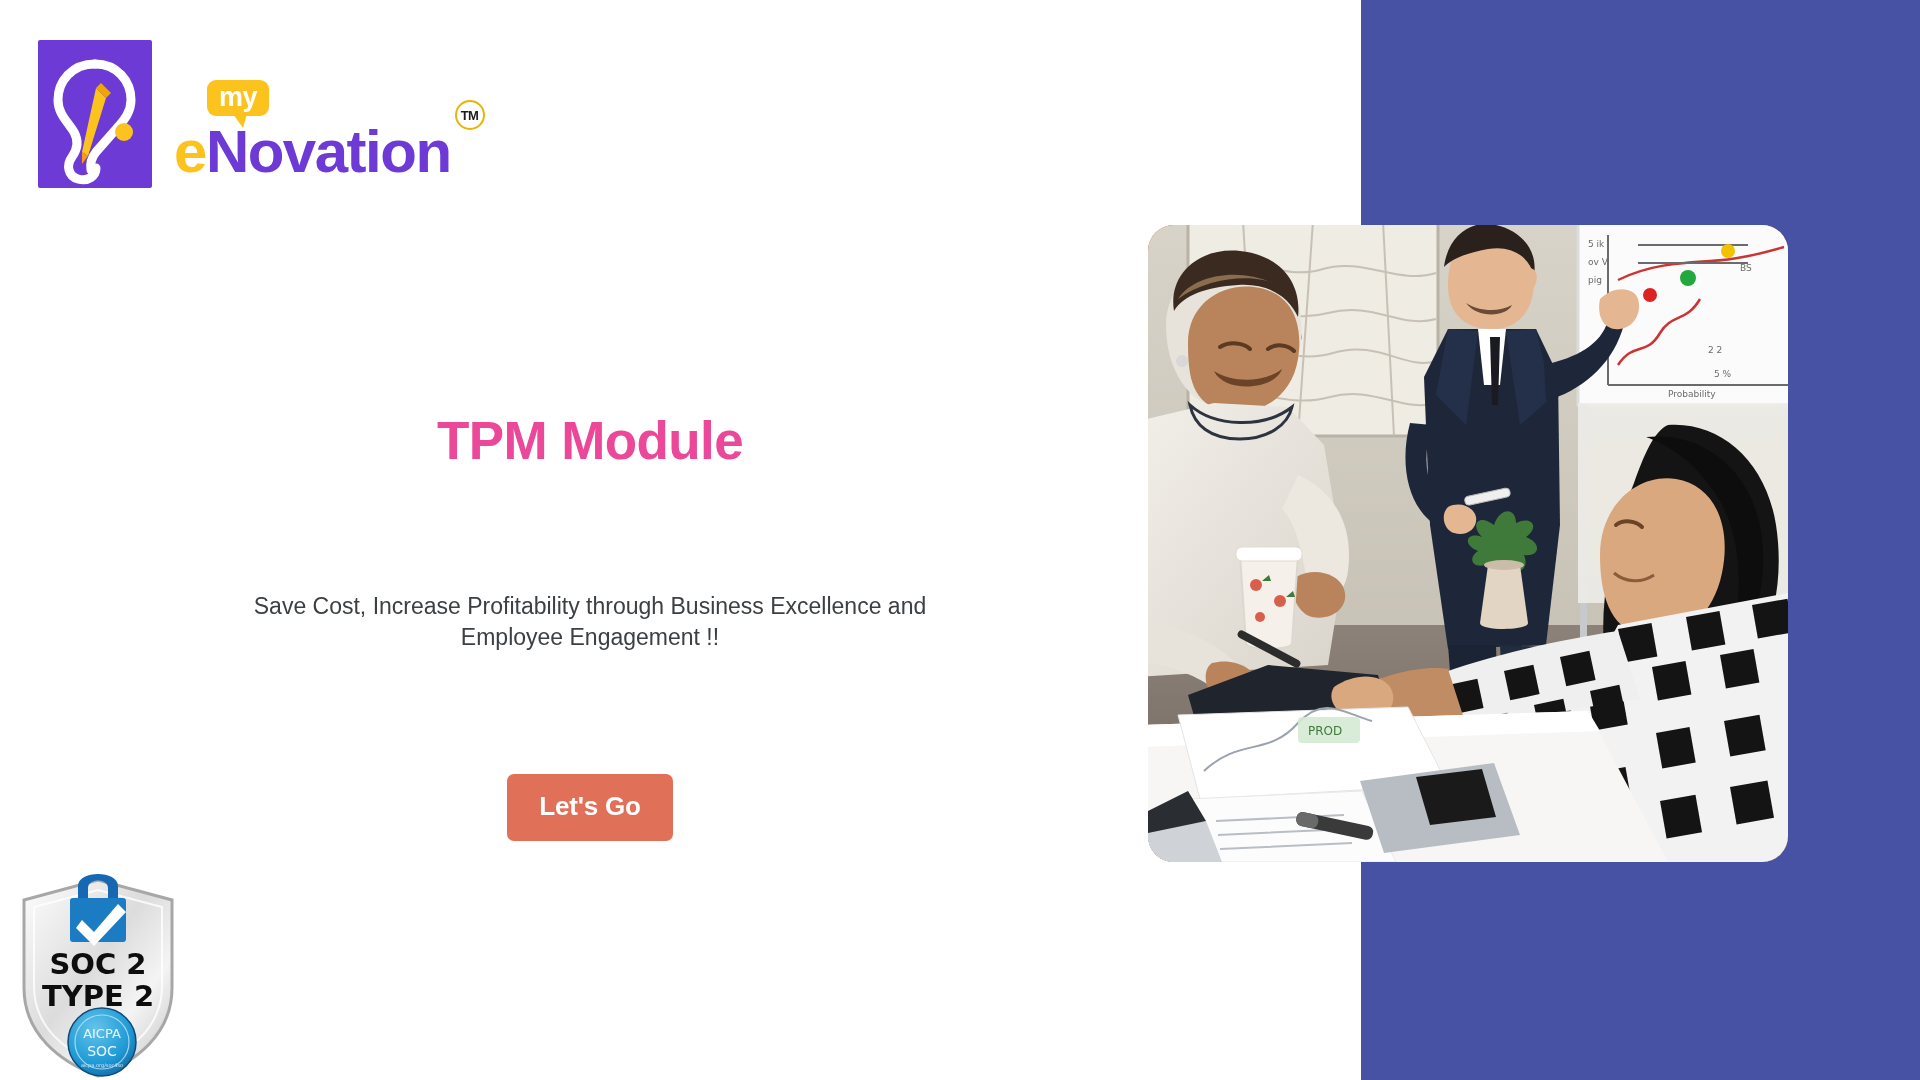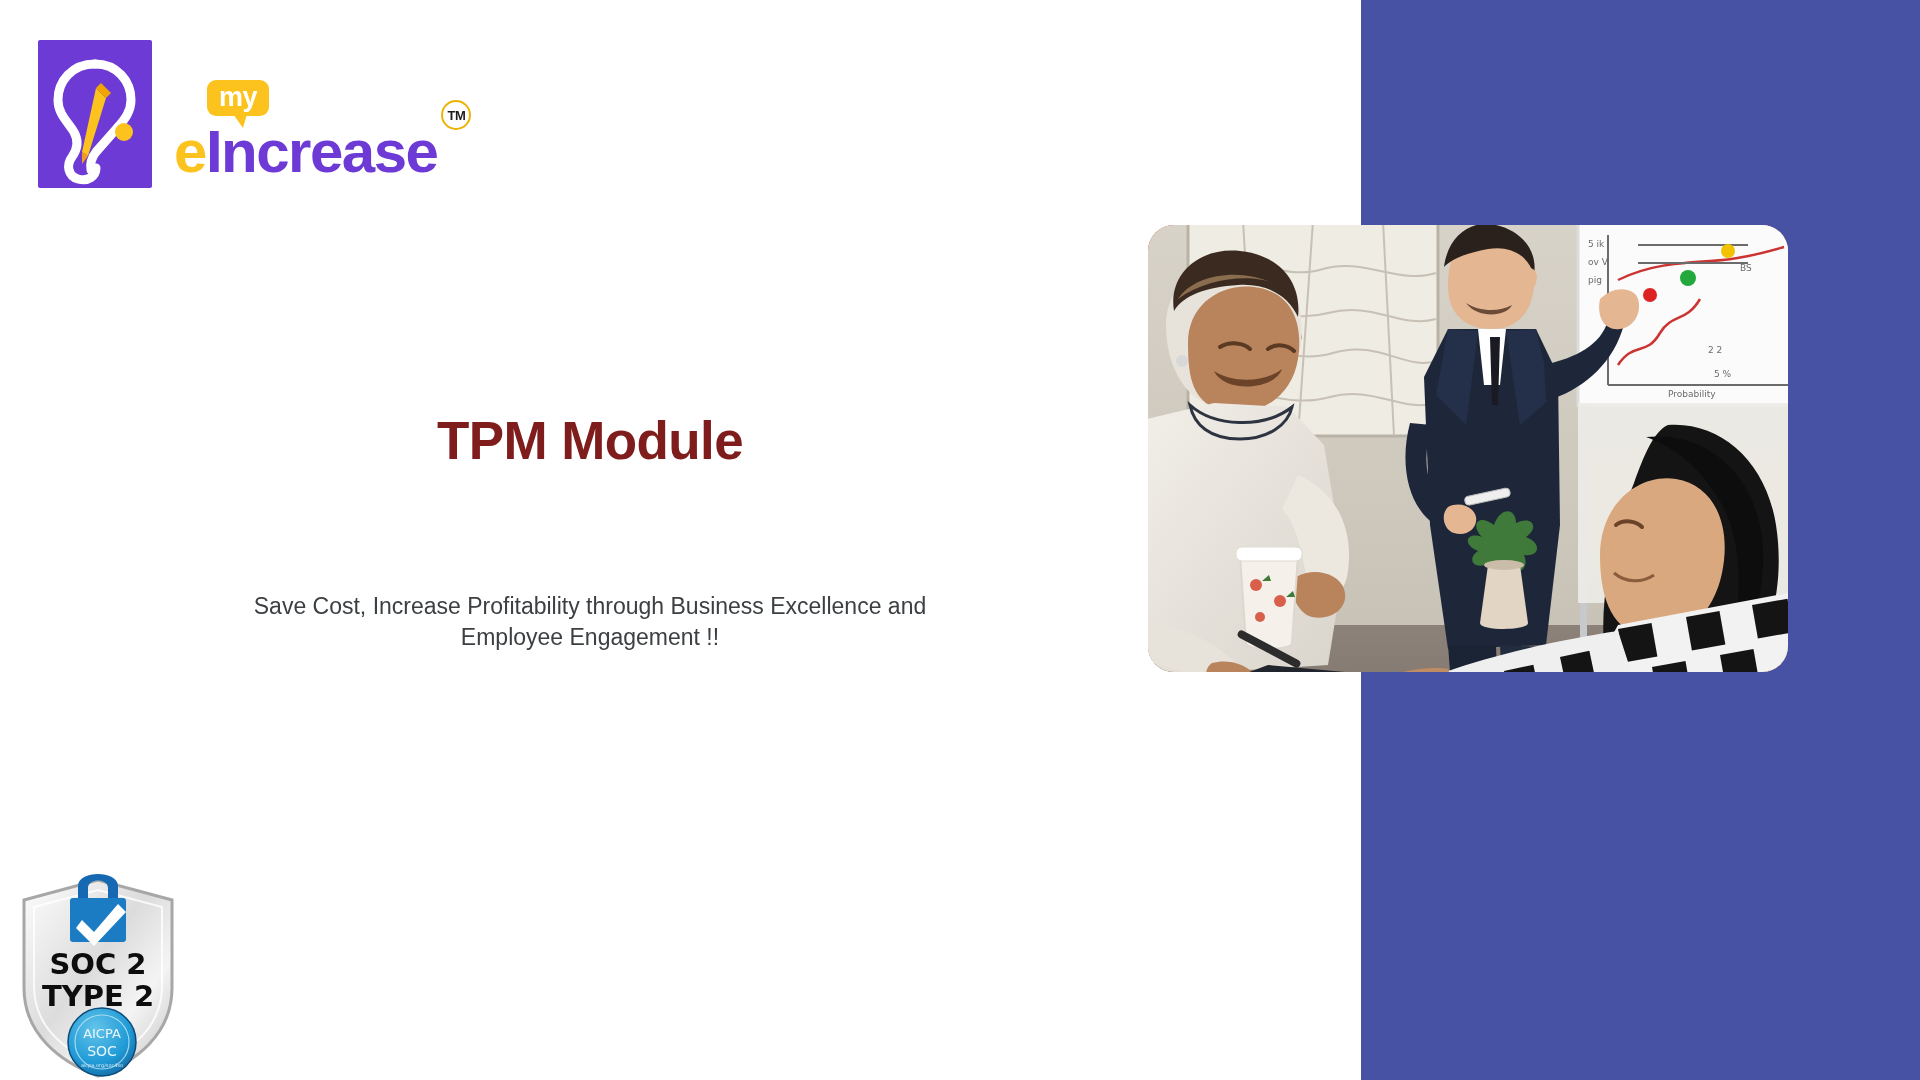--- a/index.html
+++ b/index.html
@@ -48,38 +48,38 @@
     width:30px; height:30px; border:2px solid #eab308; border-radius:50%;
     color:#1b1b1b; font-size:13px; font-weight:700;
     display:flex; align-items:center; justify-content:center; letter-spacing:-0.5px;
   }
 
   
   .hero{
     position:absolute; left:210px; top:300px; width:760px; text-align:center;
   }
   .hero-title{
-    color:#7f1d1d; font-size:53px; font-weight:800; letter-spacing:-0.6px;
+    color:#ec4899; font-size:53px; font-weight:800; letter-spacing:-0.6px;
     margin-top:110px;
   }
   .hero-sub{
     color:#3c4043; font-size:23px; line-height:1.33; font-weight:400;
     margin-top:120px; padding:0 6px;
   }
   .cta{
     display:inline-block; margin-top:122px;
     background:#e07057; color:#ffffff; border:none; cursor:pointer;
     font-family:"Liberation Sans", sans-serif;
     font-size:26px; font-weight:600; letter-spacing:-0.2px;
     padding:17px 32px 19px 32px; border-radius:7px;
   }
 
   
   .photo{
-    position:absolute; left:1148px; top:225px; width:640px; height:447px;
+    position:absolute; left:1148px; top:225px; width:640px; height:637px;
     border-radius:26px; overflow:hidden; background:#c2410c;
   }
   .photo svg{ display:block; }
 
   
   .soc{ position:absolute; left:14px; top:862px; width:168px; height:218px; }
   .soc svg{ display:block; }
 </style>
 </head>
 <body>
@@ -97,28 +97,29 @@
         <path d="M80 87 L58 112 C54 117 52 124 53 130" fill="none" stroke="#ffffff" stroke-width="9" stroke-linecap="round"></path>
         <circle cx="86" cy="92" r="9" fill="#fcc31e"></circle>
         <path d="M58 48 L68 58 L50 116 L44 112 Z" fill="#fcc31e"></path>
         <path d="M44 112 L50 116 L44 124 Z" fill="#f59b1c"></path>
         <path d="M58 48 L63 43 L73 53 L68 58 Z" fill="#f0a500"></path>
       </svg>
     </div>
 
     <div class="logo-word">
       <span class="bubble">my</span>
-      <span class="word"><span class="e">e</span><span>Increase</span></span>
+      <span class="word"><span class="e">e</span><span>Novation</span></span>
       <span class="tm">TM</span>
     </div>
   </div>
 
   <div class="hero">
     <h1 class="hero-title">TPM Module</h1>
     <p class="hero-sub">Save Cost, Increase Profitability through Business Excellence and Employee Engagement !!</p>
+    <button class="cta">Let's Go</button>
   </div>
 
   <div class="photo">
     <svg width="640" height="637" viewBox="0 0 640 637">
       <defs>
         <linearGradient id="wallg" x1="0" y1="0" x2="0" y2="1">
           <stop offset="0" stop-color="#d8d3c8"></stop>
             <stop offset="1" stop-color="#bfb9ad"></stop>
         </linearGradient>
         <linearGradient id="floorg" x1="0" y1="0" x2="0" y2="1">

